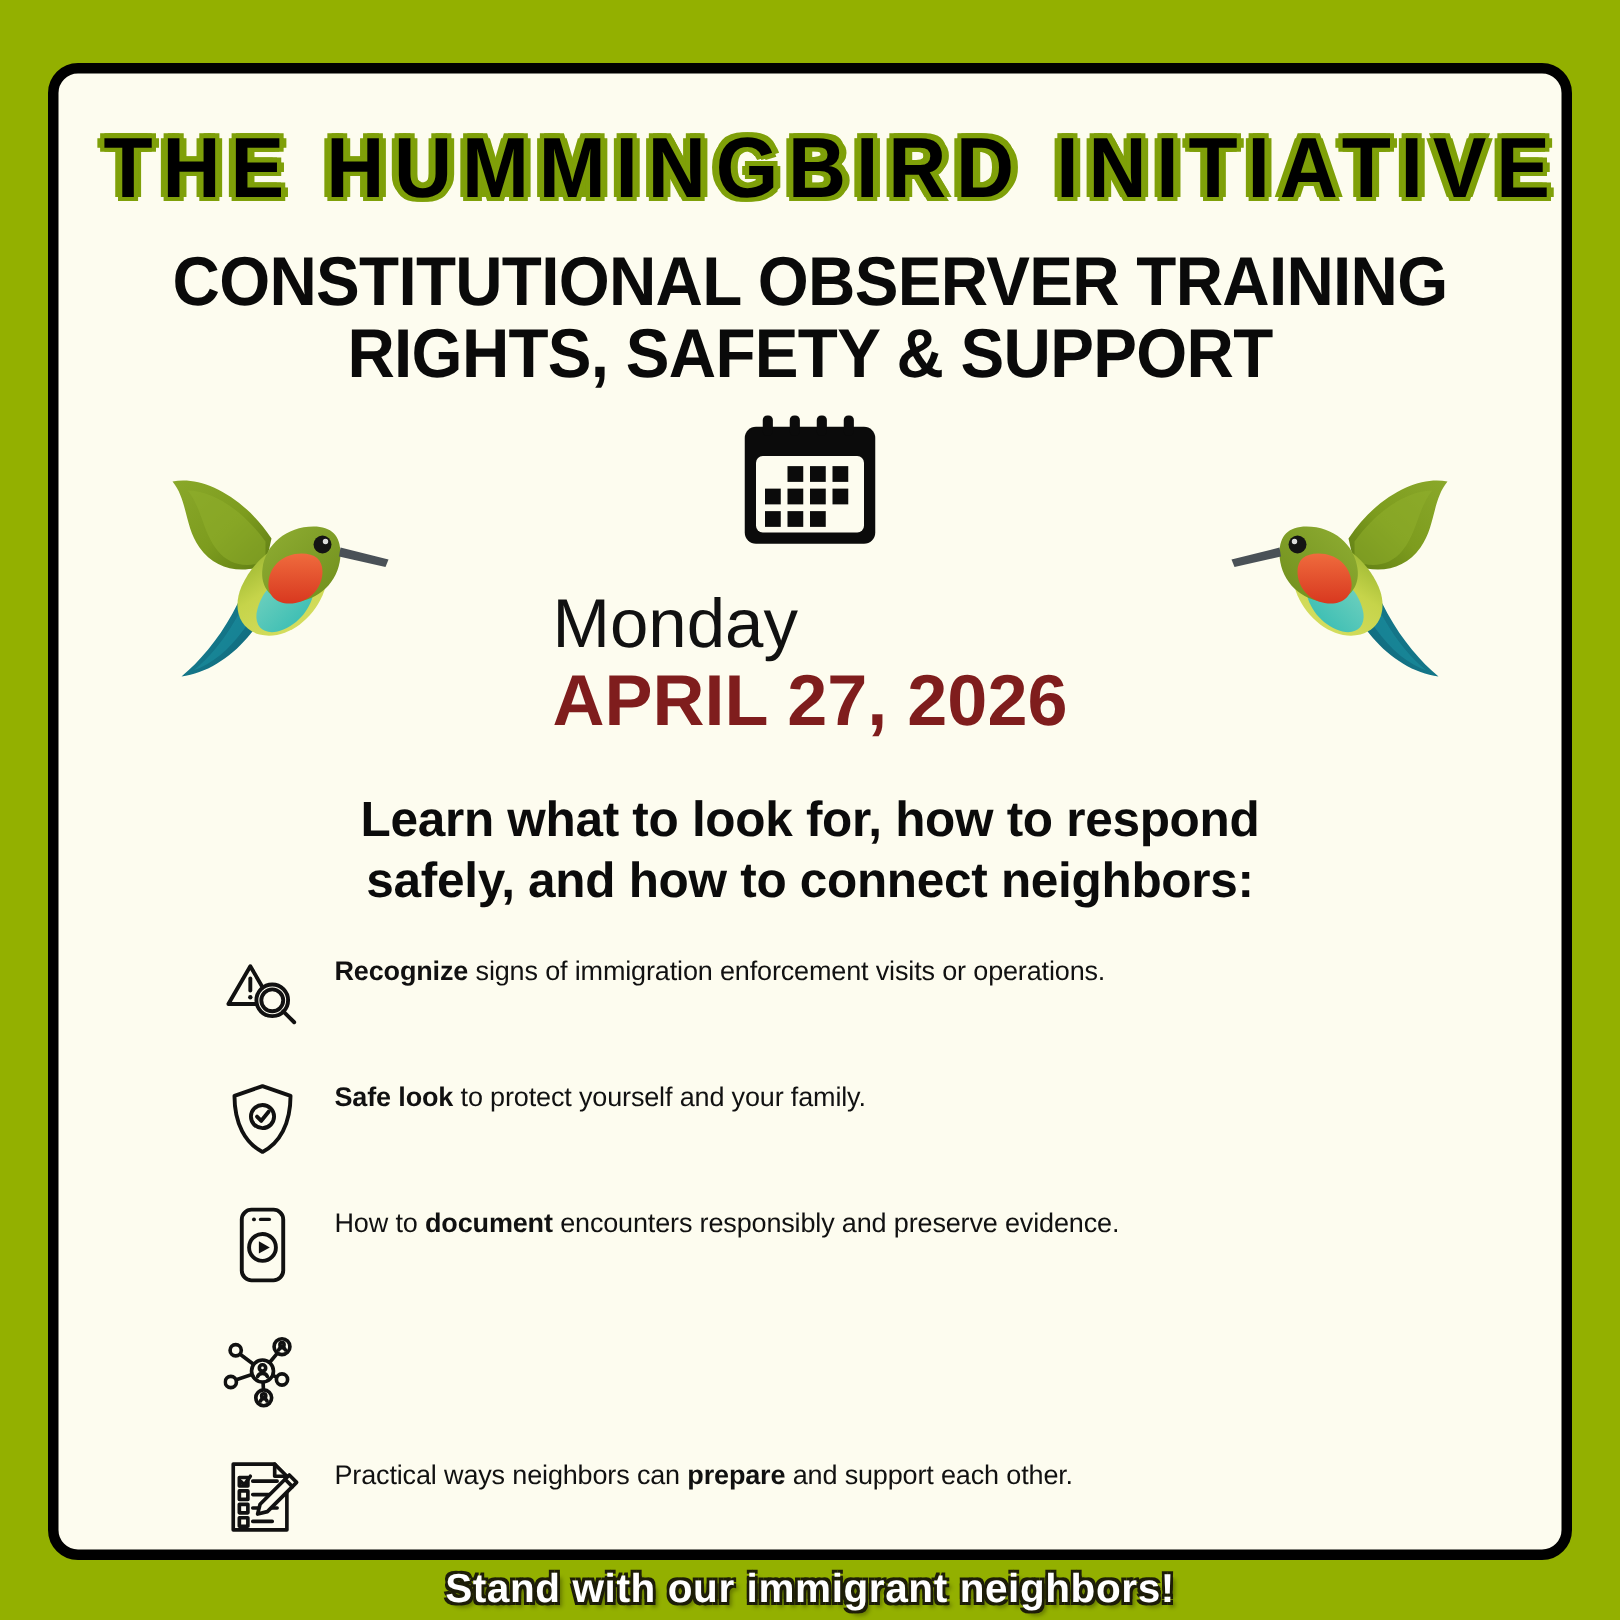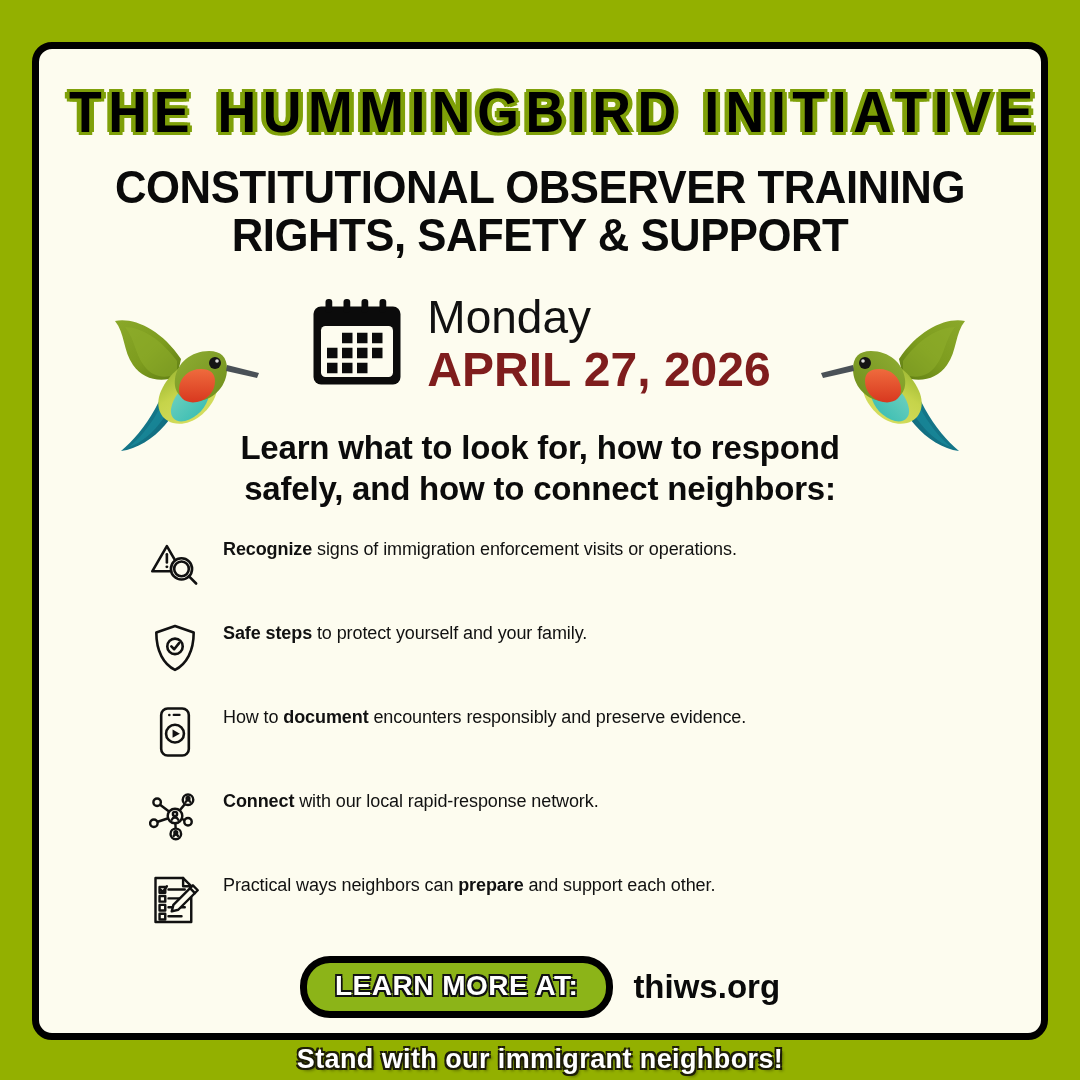--- a/index.html
+++ b/index.html
@@ -46,25 +46,26 @@
     font-weight:bold;
     font-size:46px;
     line-height:1.05;
     letter-spacing:-0.5px;
     transform:scaleX(0.95);
   }
   #headline .ln { display:block; white-space:nowrap; }
 
   
   #date-row {
-    margin-top:34px;
+    margin-top:14px;
     display:flex;
     align-items:center;
     justify-content:center;
     gap:22px;
+    flex-direction:column;
   }
   #calendar-icon { width:96px; height:96px; flex:0 0 auto; }
   #date-text { line-height:1.0; }
   #date-weekday { font-size:46px; color:#111; letter-spacing:0px; }
   #date-full { font-size:48px; font-weight:bold; color:#7f1d1d; letter-spacing:0px; margin-top:6px;}
 
   
   #lead-text {
     margin-top:33px;
     text-align:center;
@@ -232,21 +233,21 @@
       </div>
     </li>
 
     <li class="bullet-item">
       <svg class="bullet-icon" viewBox="0 0 64 64" fill="none" stroke="#111" stroke-width="3.2" stroke-linecap="round" stroke-linejoin="round">
         <path d="M32 5 L55 13 C55 36 46 52 32 59 C18 52 9 36 9 13 Z"></path>
         <circle cx="32" cy="30" r="9.5"></circle>
         <path d="M27.5 30 L31 33.5 L37 26"></path>
       </svg>
       <div class="bullet-text">
-        <span></span><b>Safe steps</b><span> to protect yourself and your family.</span>
+        <span></span><b>Safe look</b><span> to protect yourself and your family.</span>
       </div>
     </li>
 
     <li class="bullet-item">
       <svg class="bullet-icon" viewBox="0 0 64 64" fill="none" stroke="#111" stroke-width="3.2" stroke-linecap="round" stroke-linejoin="round">
         <rect x="15" y="3" width="34" height="58" rx="8"></rect>
         <circle cx="25" cy="11" r="1.6" fill="#111" stroke="none"></circle>
         <rect x="29" y="9.6" width="10" height="2.8" rx="1.4" fill="#111" stroke="none"></rect>
         <circle cx="32" cy="34" r="11"></circle>
         <path d="M29 29 L38 34 L29 39 Z" fill="#111" stroke="none"></path>
@@ -265,23 +266,20 @@
         <circle cx="48" cy="12" r="6.5" fill="#fdfcef"></circle>
         <circle cx="48" cy="10.4" r="1.7"></circle>
         <path d="M45.3 14.6 a2.9 2.9 0 0 1 5.4 0"></path>
         <circle cx="33" cy="54" r="6.5" fill="#fdfcef"></circle>
         <circle cx="33" cy="52.4" r="1.7"></circle>
         <path d="M30.3 56.6 a2.9 2.9 0 0 1 5.4 0"></path>
         <circle cx="10" cy="15" r="4.6" fill="#fdfcef"></circle>
         <circle cx="6" cy="41" r="4.6" fill="#fdfcef"></circle>
         <circle cx="48" cy="39" r="4.6" fill="#fdfcef"></circle>
       </svg>
-      <div class="bullet-text">
-        <span></span><b>Connect</b><span> with our local rapid-response network.</span>
-      </div>
     </li>
 
     <li class="bullet-item">
       <svg class="bullet-icon" viewBox="0 0 64 64" fill="none" stroke="#111" stroke-width="3" stroke-linecap="round" stroke-linejoin="round">
         <path d="M8 5 H42 L52 15 V59 H8 Z" fill="#fdfcef"></path>
         <path d="M42 5 V15 H52"></path>
         <g>
           <rect x="13" y="16" width="7" height="7"></rect>
           <rect x="13" y="27" width="7" height="7"></rect>
           <rect x="13" y="38" width="7" height="7"></rect>

